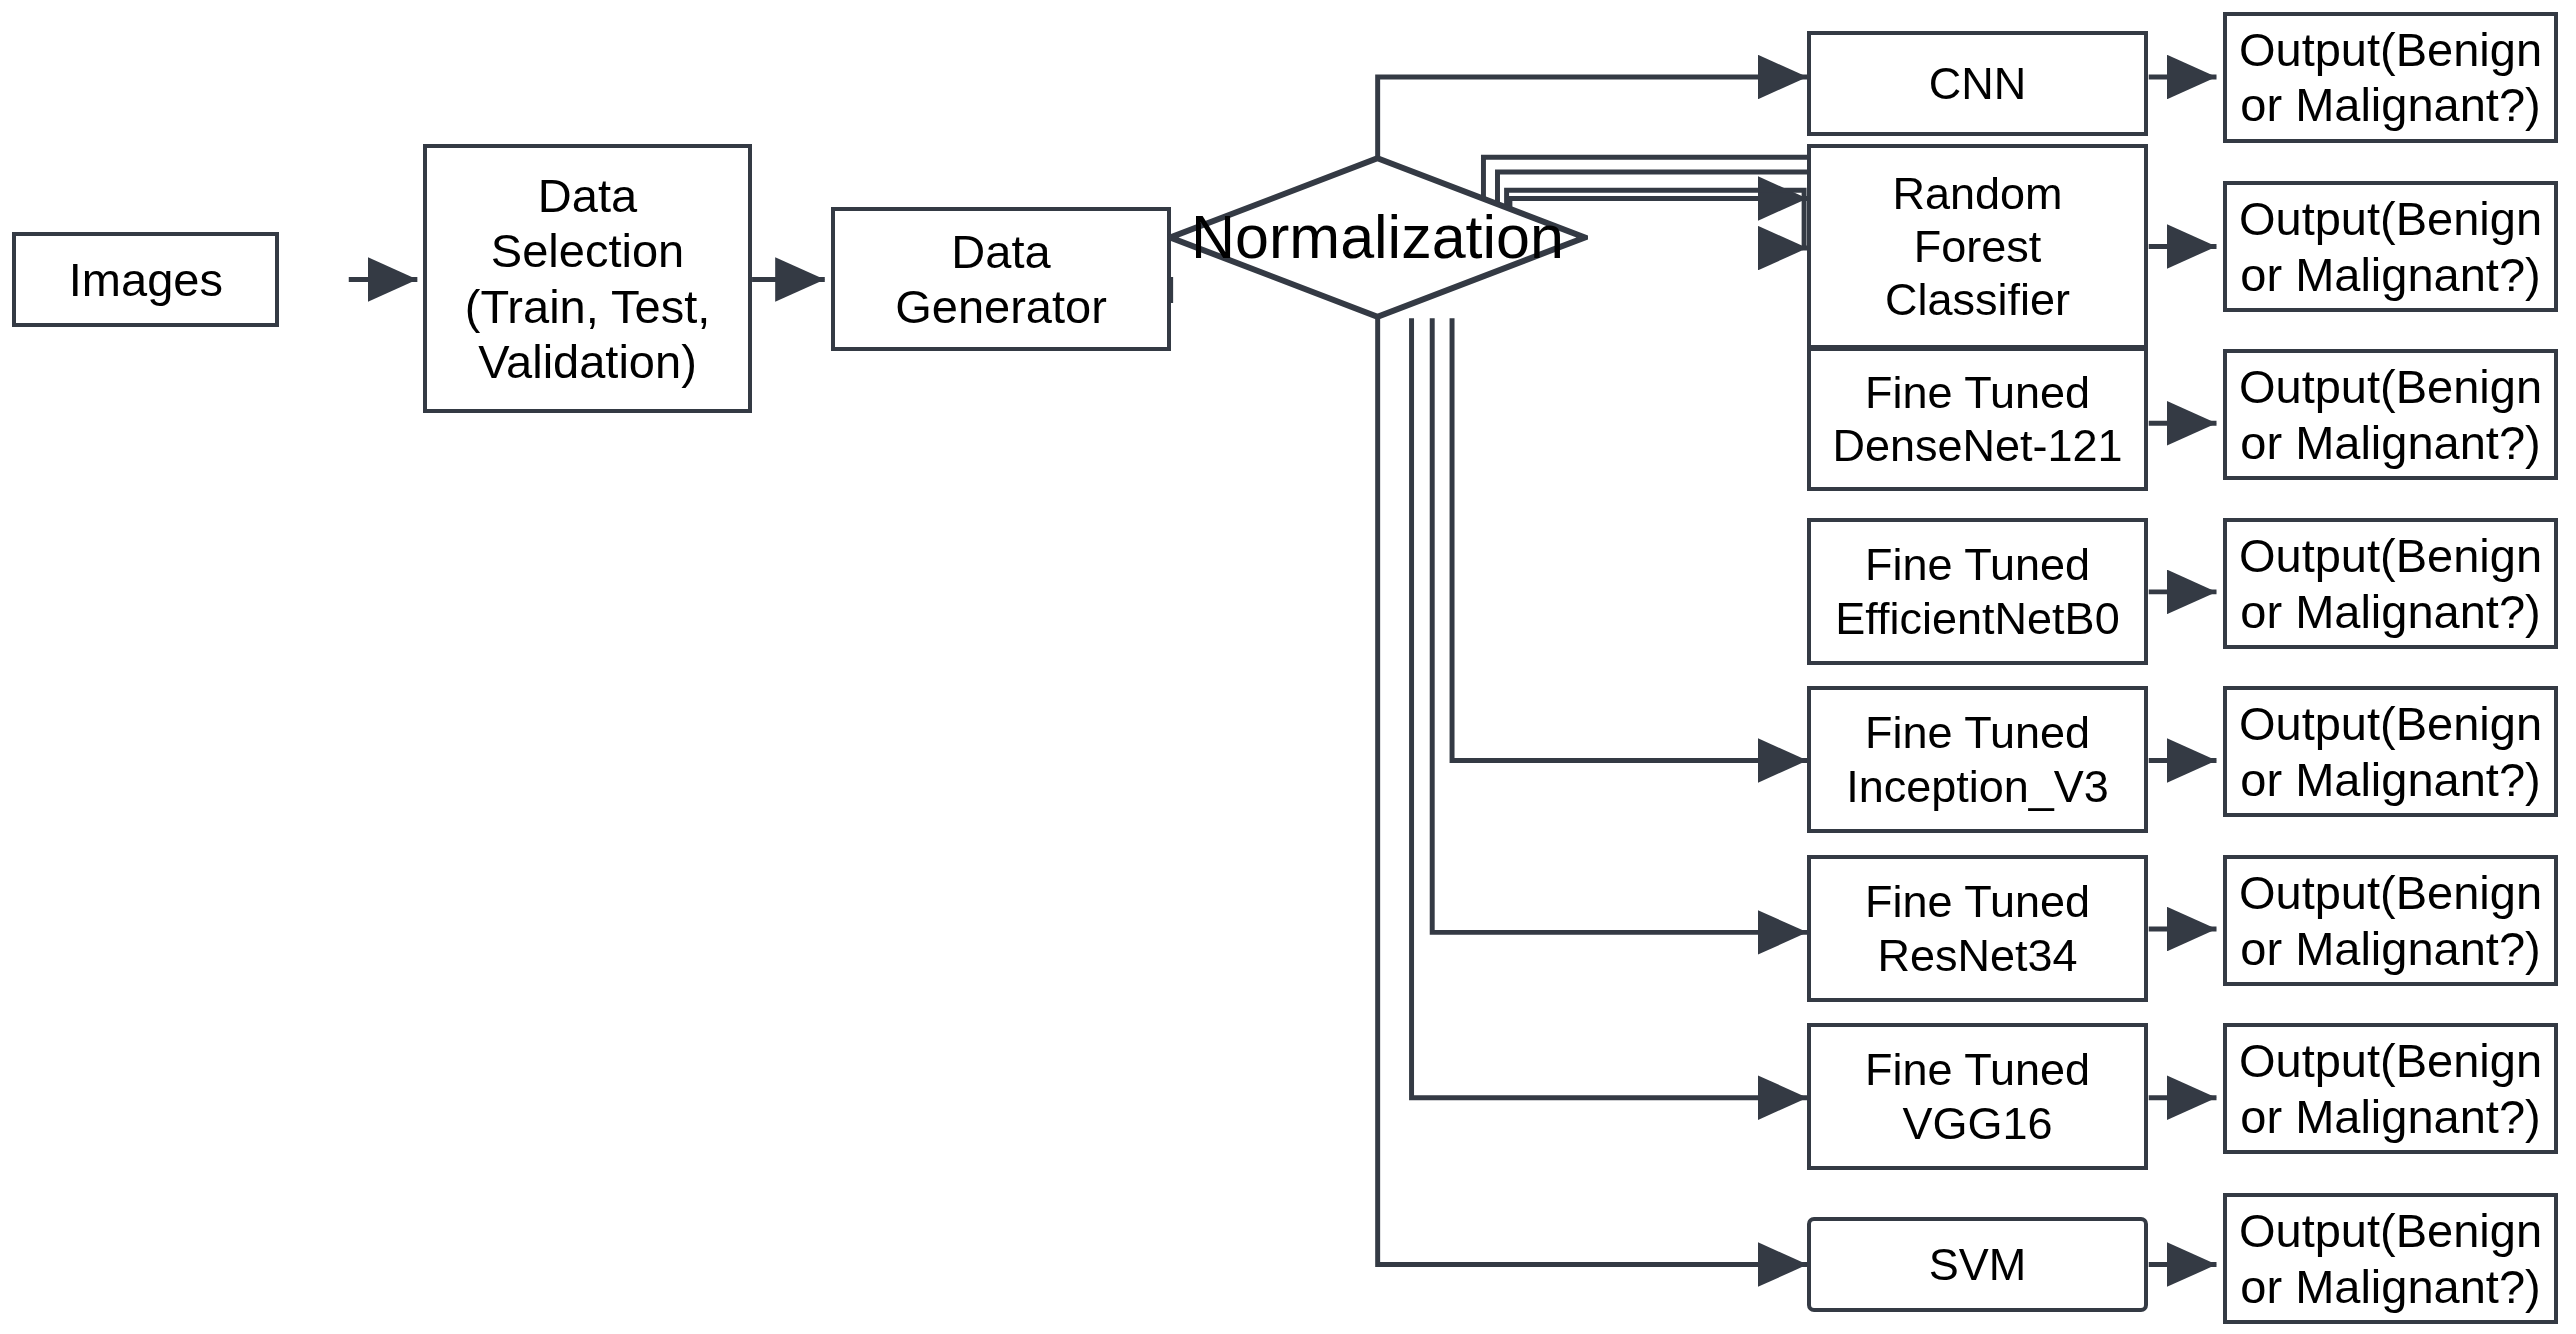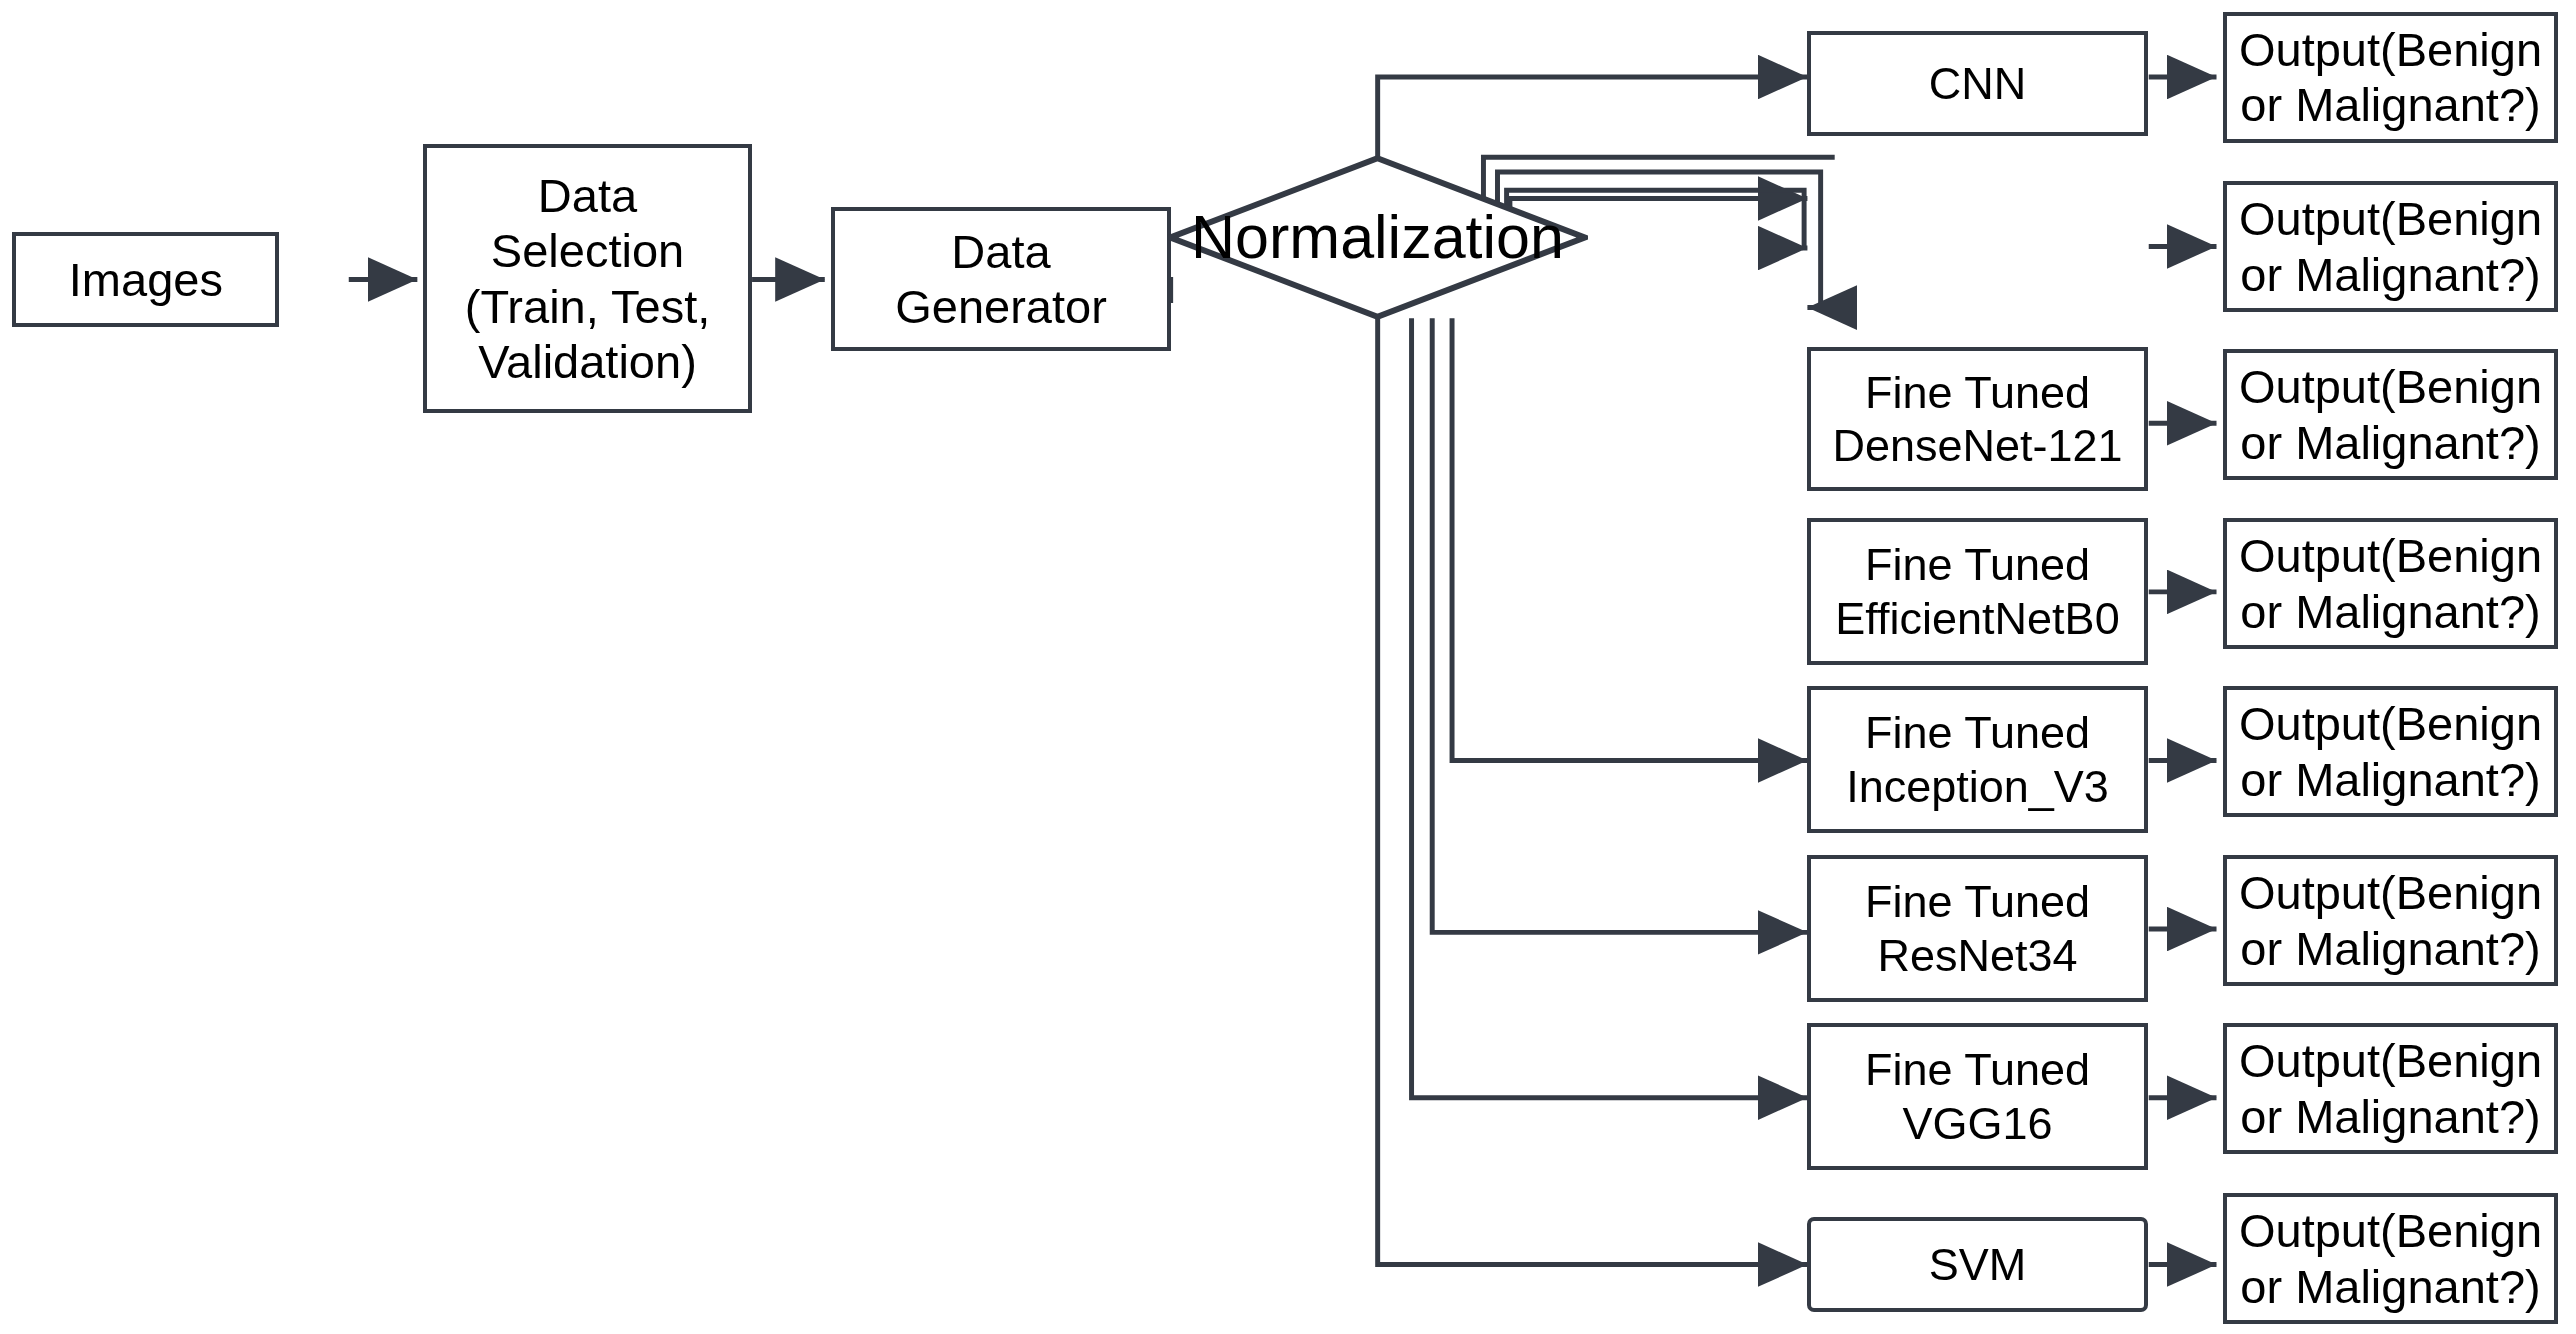--- a/index.html
+++ b/index.html
@@ -127,20 +127,25 @@
     <svg class="diamond-shape" viewBox="0 0 510 200" preserveAspectRatio="none" xmlns="http://www.w3.org/2000/svg">
       <polygon points="255,4 506,100 255,196 4,100" fill="#ffffff" stroke="#343a44" stroke-width="6" vector-effect="non-scaling-stroke"></polygon>
     </svg>
     <span class="diamond-label">Normalization</span>
   </div>
 
   <div class="node t-model" style="left:1807px; top:31px; width:341px; height:105px;">
     <span>CNN</span>
   </div>
 
+  <div class="node t-model" style="left:1807px; top:144px; width:341px; height:205px;">
+    <span>Random
+Forest
+Classifier</span>
+  </div>
 
   <div class="node t-model" style="left:1807px; top:347px; width:341px; height:144px;">
     <span>Fine Tuned
 DenseNet-121</span>
   </div>
 
   <div class="node t-model" style="left:1807px; top:518px; width:341px; height:147px;">
     <span>Fine Tuned
 EfficientNetB0</span>
   </div>

